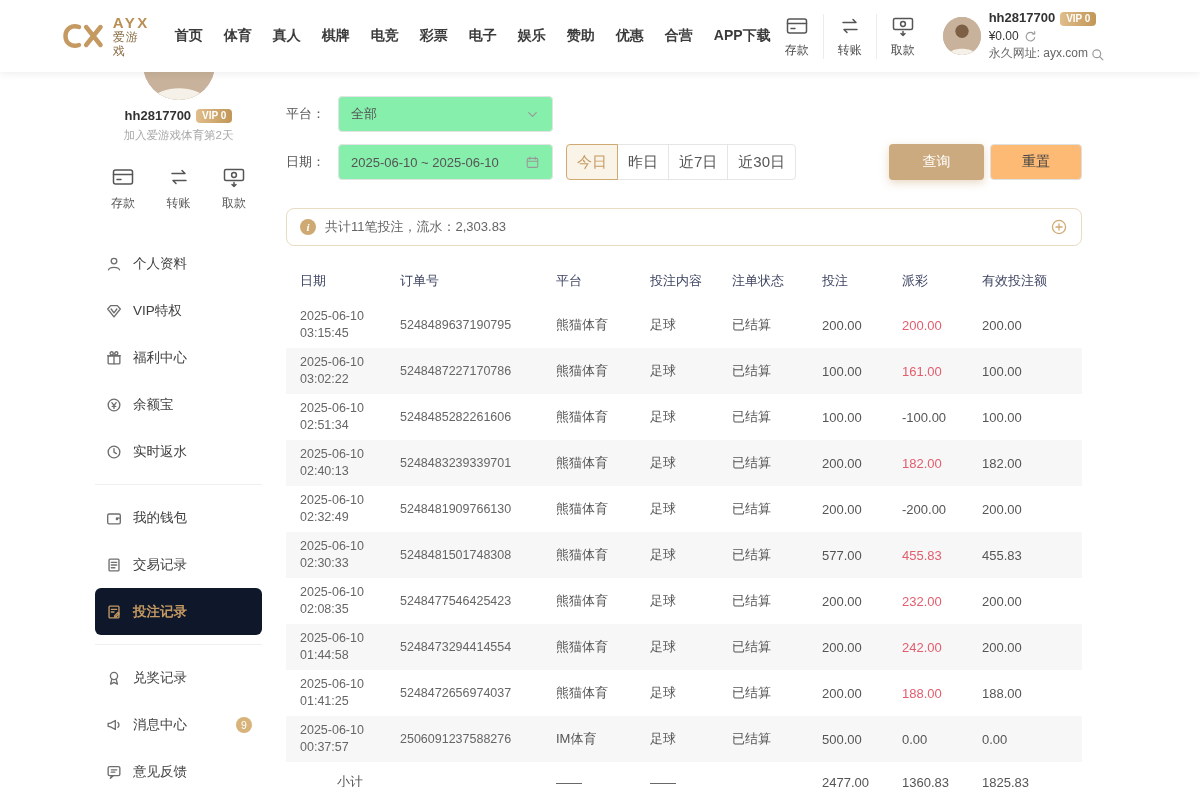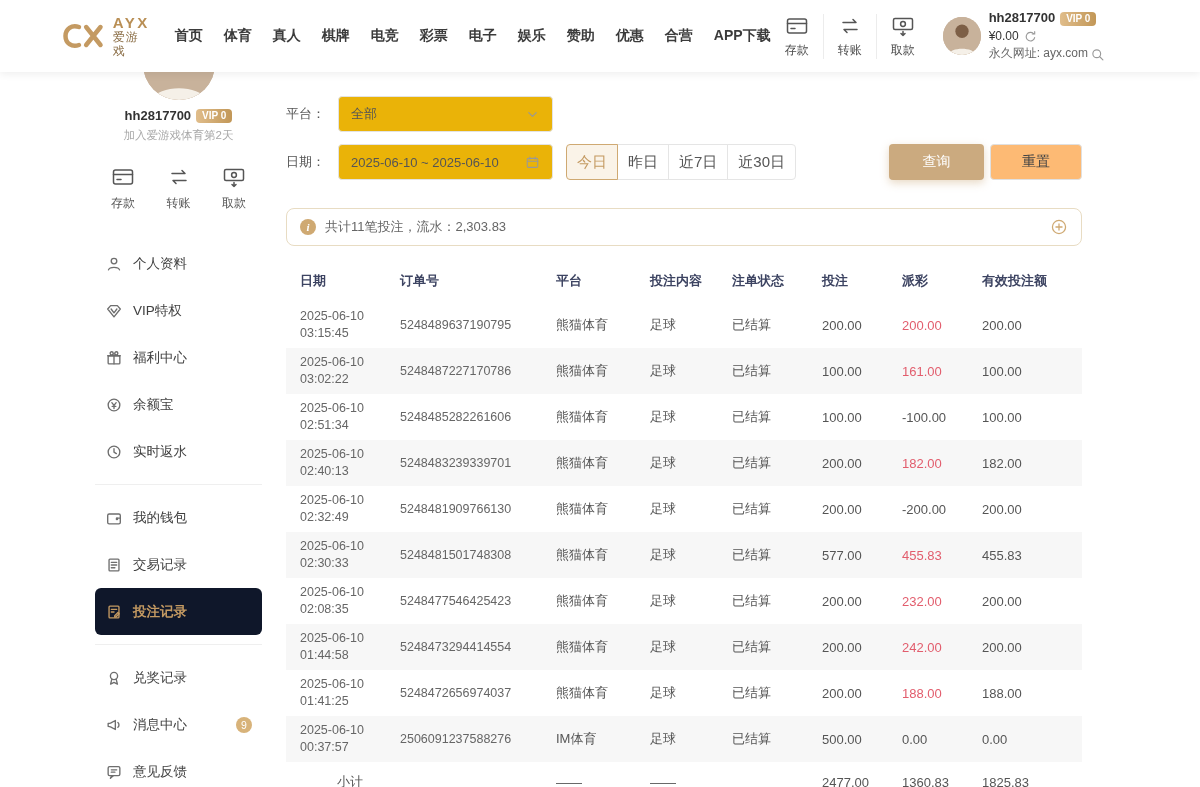--- a/index.html
+++ b/index.html
@@ -67,21 +67,21 @@
   .menu-divider { height:1px; background:#efefef; margin:9px 0; }
   .unread-badge { margin-left:auto; background:#d8b37a; color:#fff; font-size:10.5px;
     min-width:16px; height:16px; border-radius:8px; display:flex; align-items:center;
     justify-content:center; padding:0 4px; }
 
   
   .filter-row { display:flex; align-items:center; margin-bottom:12px; }
   .f-label { width:52px; font-size:13px; color:#555; flex:none; }
   .select-box, .date-box { width:215px; height:36px; border:1px solid #e3e3e3; border-radius:4px;
     display:flex; align-items:center; justify-content:space-between; padding:4px 12px;
-    font-size:13px; color:#555; background:#eab308; cursor:pointer; }
+    font-size:13px; color:#555; background:#86efac; cursor:pointer; }
   .select-box .ic, .date-box .ic { color:#999; }
   .seg { display:flex; margin-left:13px; }
   .seg-btn { height:36px; padding:0 10px; border:1px solid #e5e5e5; background:#fff;
     font-size:15px; color:#555; display:flex; align-items:center; margin-left:-1px; cursor:pointer; }
   .seg-btn:first-child { border-radius:4px 0 0 4px; margin-left:0; }
   .seg-btn:last-child { border-radius:0 4px 4px 0; }
   .seg-btn.active { background:#faf3e8; border-color:#cfa972; color:#c49a62; position:relative; z-index:1; }
   .actions { margin-left:auto; display:flex; gap:6px; }
   .btn-search { width:95px; height:36px; background:#cbaa7f; color:#fff; border:none; border-radius:4px;
     font-size:14px; display:flex; align-items:center; justify-content:center; cursor:pointer;
@@ -96,21 +96,21 @@
   .info-ic { width:16px; height:16px; border-radius:50%; background:#cfa972; color:#fff;
     font-size:11px; font-style:italic; font-weight:bold; display:flex; align-items:center;
     justify-content:center; margin-right:9px; flex:none; font-family:"Liberation Serif", serif; }
   .sum-right { margin-left:auto; color:#cfa972; width:18px; height:18px; cursor:pointer; }
 
   
   .table { margin-top:14px; }
   .tr { display:grid; grid-template-columns:100px 156px 94px 82px 90px 80px 80px 82px;
     align-items:center; padding:0 14px; min-height:46px; }
   .tr.head { min-height:42px; }
-  .tr.head .td { font-weight:bold; color:#3d4462; font-size:13px; }
+  .tr.head .td { font-weight:normal; color:#3d4462; font-size:13px; }
   .tr.striped { background:#f7f7f7; }
   .td { font-size:13px; color:#555; }
   .td.order { font-size:12.5px; color:#666; }
   .td.date { font-size:12.5px; color:#666; line-height:1.35; }
   .td.red { color:#e25d6d; }
   .tr.foot { min-height:40px; }
   .tf-label { text-align:center; font-size:13px; color:#555; }
 </style>
 </head>
 <body>

